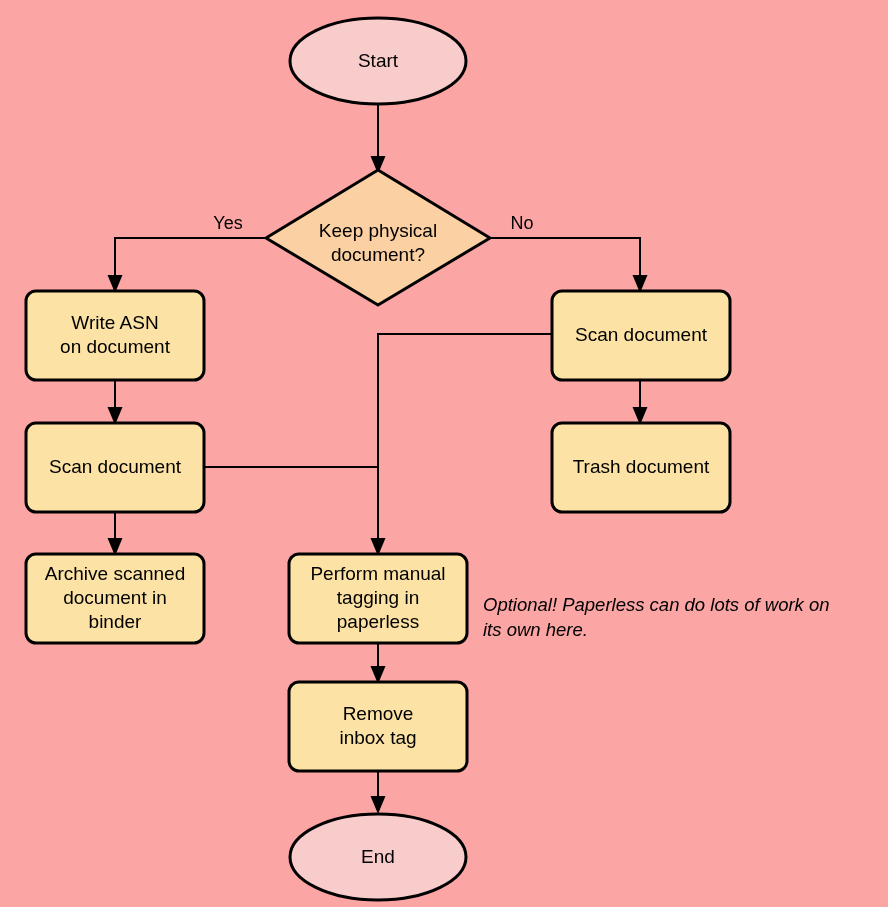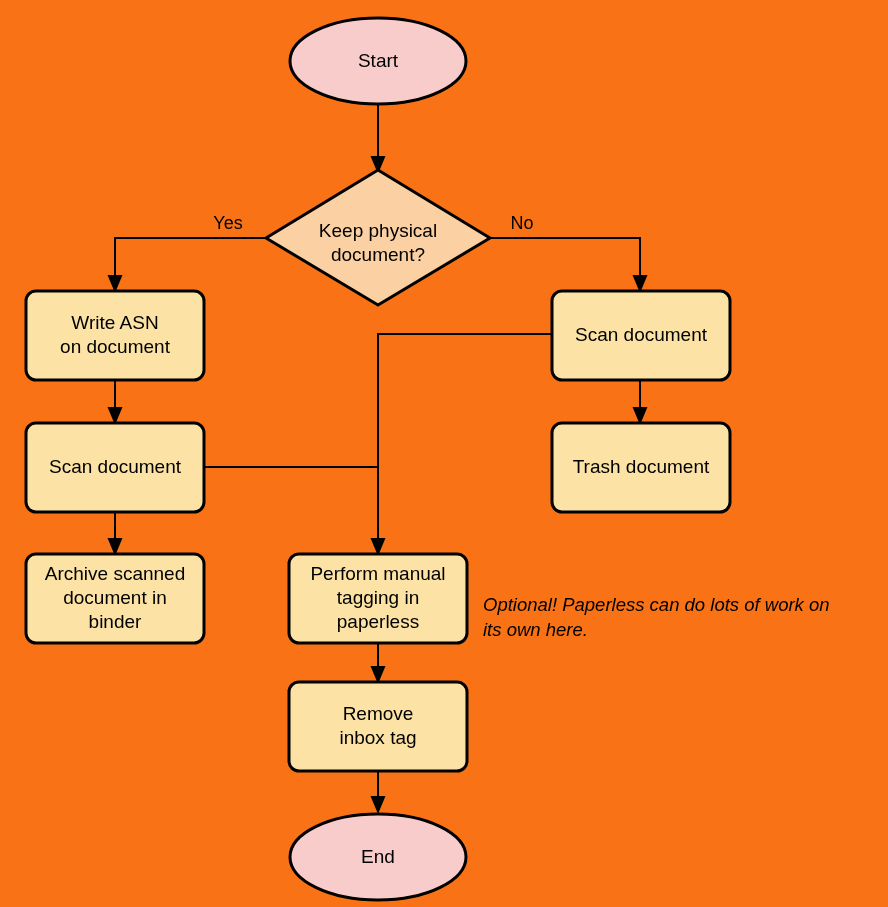--- a/index.html
+++ b/index.html
@@ -11,21 +11,21 @@
   body {
     width: 888px;
     height: 907px;
     font-family: "Liberation Sans", sans-serif;
     overflow: hidden;
   }
   #flowchart-root {
     position: relative;
     width: 888px;
     height: 907px;
-    background: #f97316;
+    background: #fca5a5;
   }
   svg#flow-svg {
     display: block;
     width: 888px;
     height: 907px;
   }
   .node-shape {
     stroke: #000000;
     stroke-width: 3;
     stroke-linejoin: round;

